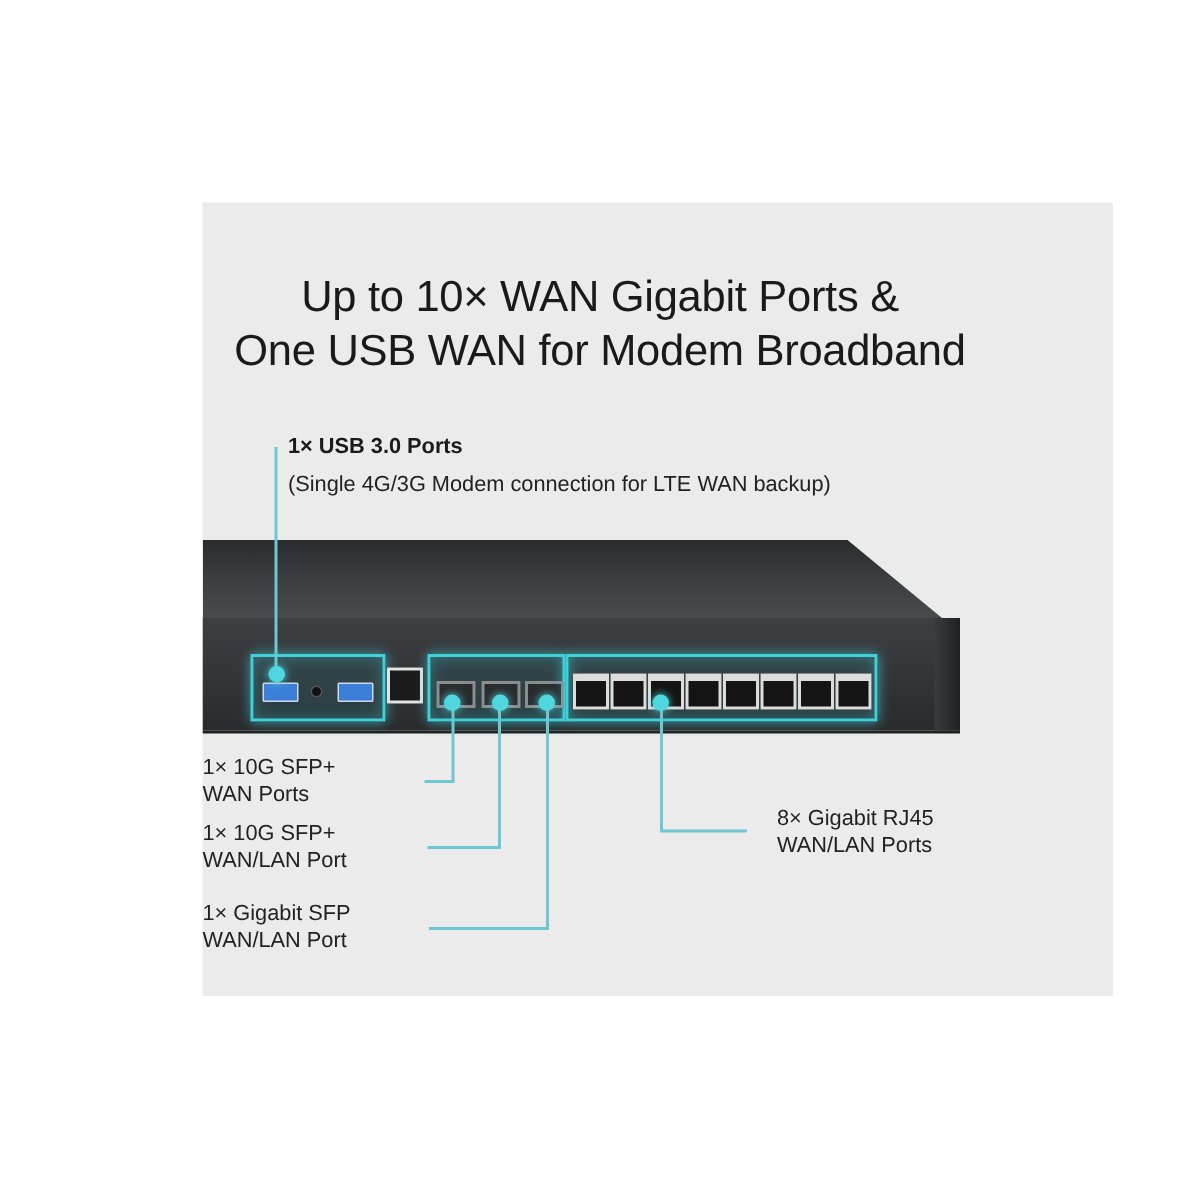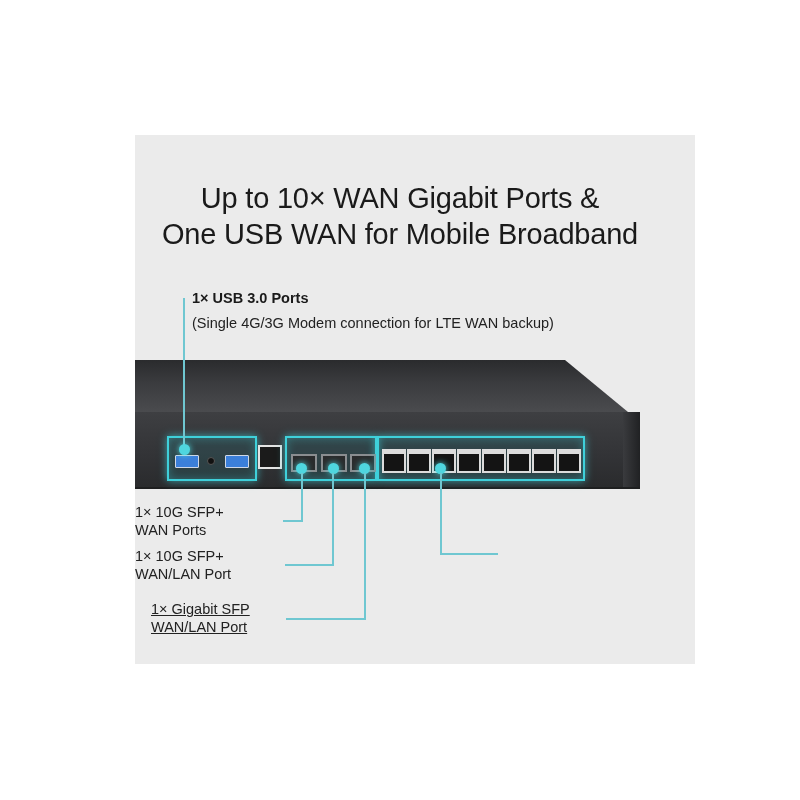--- a/index.html
+++ b/index.html
@@ -1,17 +1,17 @@
 <!DOCTYPE html>
 <html><head>
 <meta charset="utf-8">
 <style>
   html, body { margin:0; padding:0; background:#ffffff; }
   body { width:800px; height:800px; position:relative; overflow:hidden; font-family:"Liberation Sans", sans-serif; }
-  .panel { position:absolute; left:135px; top:135px; width:560px; height:529px; background:#ebebeb; overflow:hidden; }
+  .panel { position:absolute; left:135px; top:135px; width:607px; height:529px; background:#ebebeb; overflow:hidden; }
   .title { position:absolute; left:0; top:45px; width:530px; text-align:center; font-size:29px; line-height:36px; color:#1a1a1a; letter-spacing:-0.2px; }
   .usb-head { position:absolute; left:57px; top:155px; font-size:14.5px; font-weight:bold; color:#1a1a1a; }
   .usb-sub { position:absolute; left:57px; top:180px; font-size:14.5px; color:#222; }
   .line { position:absolute; background:#6fc7d1; }
   .dot { position:absolute; width:11px; height:11px; border-radius:50%; background:#4fd6df; box-shadow:0 0 6px #4fe0e8; }
   .device-top { position:absolute; left:0; top:225px; width:493px; height:52px;
      background:linear-gradient(180deg,#2a2b2d 0%,#3b3c3f 45%,#4a4b4e 100%);
      clip-path:polygon(0 0, 430px 0, 493px 52px, 0 52px); }
   .device-front { position:absolute; left:0; top:277px; width:505px; height:75px;
      background:linear-gradient(180deg,#3e3f42 0%,#323336 60%,#2a2b2d 100%); border-bottom:2px solid #1e1f20; }
@@ -25,21 +25,21 @@
   .label { position:absolute; font-size:14.5px; line-height:18px; color:#222; }
   .label.right { }
 </style>
 </head>
 <body>
 
 <div class="panel">
 
   <div class="title">
     <div>Up to 10× WAN Gigabit Ports &amp;</div>
-    <div>One USB WAN for Mobile Broadband</div>
+    <div>One USB WAN for Modem Broadband</div>
   </div>
 
   <div class="usb-head">1× USB 3.0 Ports</div>
   <div class="usb-sub">(Single 4G/3G Modem connection for LTE WAN backup)</div>
 
   <div>
     <div class="device-top"></div>
     <div class="device-front"></div>
     <div class="device-side"></div>
 
@@ -89,18 +89,22 @@
   <div class="line" style="left:305px;top:418px;width:58px;height:2px;"></div>
 
   <div class="label right" style="left:0px;top:368px;width:141px;">
     <div>1× 10G SFP+</div>
     <div>WAN Ports</div>
   </div>
   <div class="label right" style="left:0px;top:412px;width:141px;">
     <div>1× 10G SFP+</div>
     <div>WAN/LAN Port</div>
   </div>
-  <div class="label right" style="left:16px;top:465px;width:141px;text-decoration:underline;">
+  <div class="label right" style="left:0px;top:465px;width:141px;">
     <div>1× Gigabit SFP</div>
     <div>WAN/LAN Port</div>
+  </div>
+  <div class="label" style="left:383px;top:402px;">
+    <div>8× Gigabit RJ45</div>
+    <div>WAN/LAN Ports</div>
   </div>
 
 </div>
 
 </body></html>

